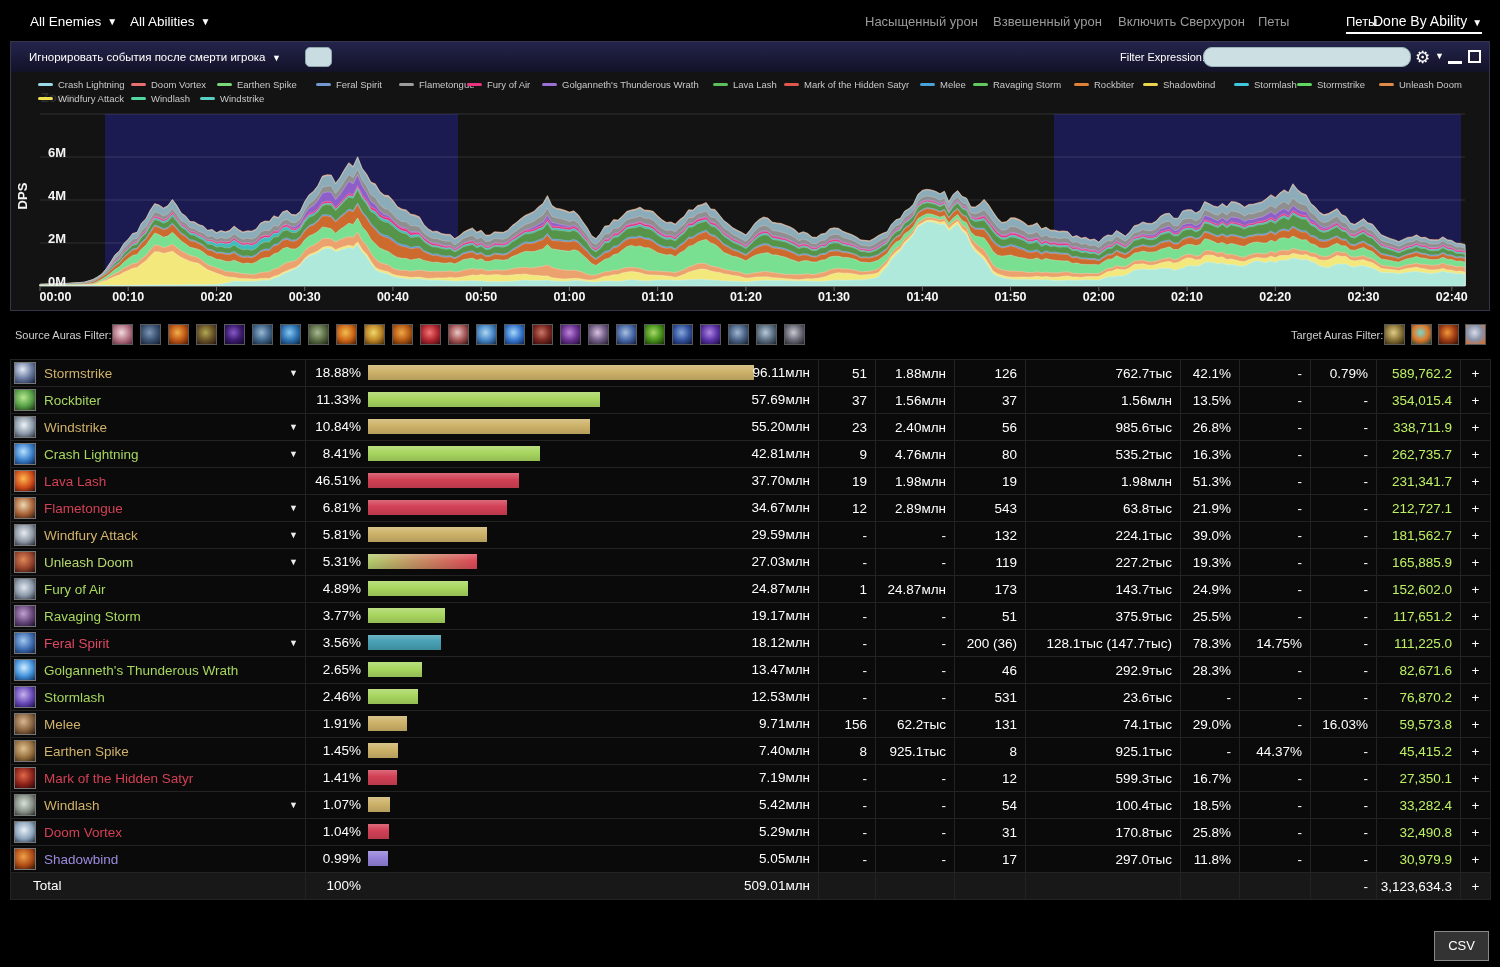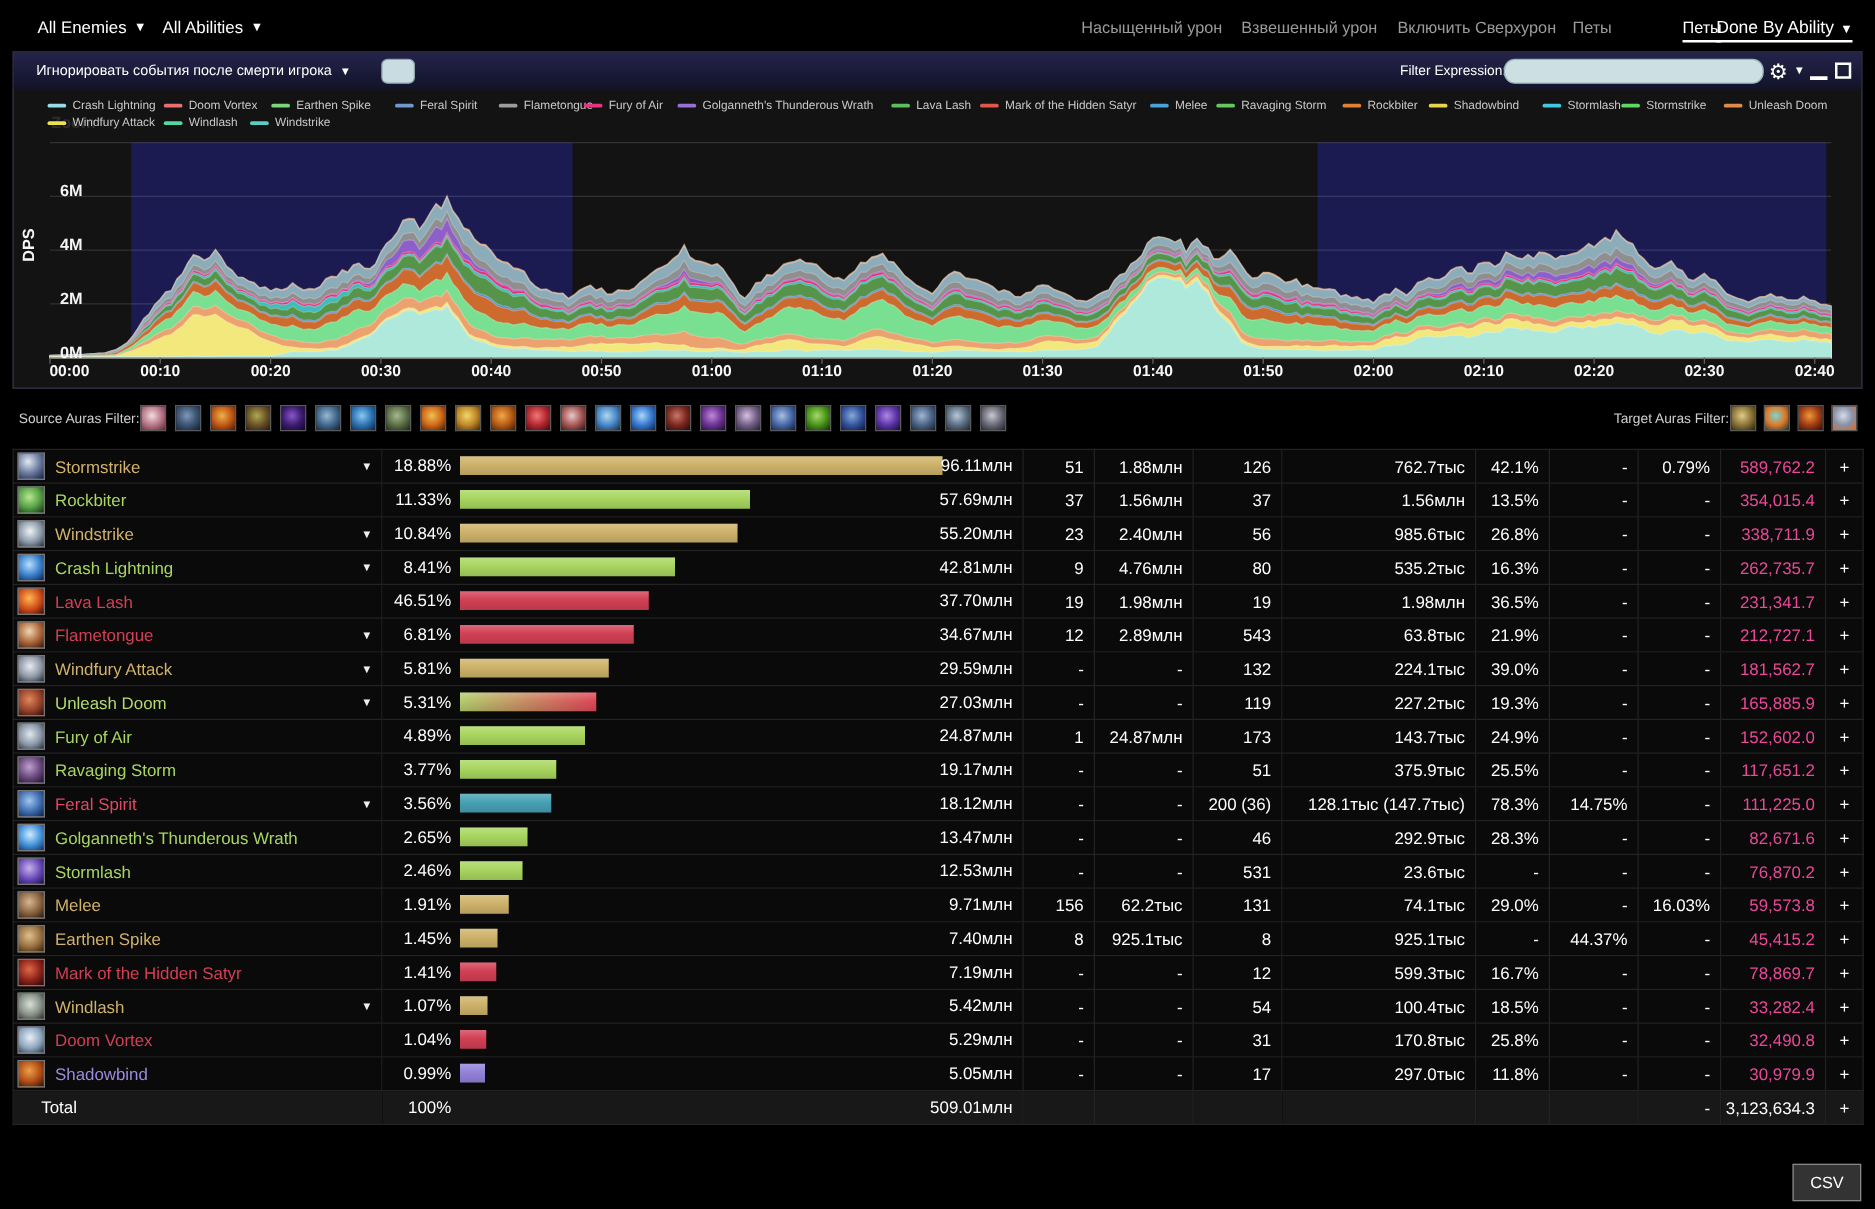--- a/index.html
+++ b/index.html
@@ -31,21 +31,21 @@
 #dtable .num{text-align:right;padding-right:8px}
 #dtable tr.tot td{background:#181818;font-size:13.5px}
 .namec{display:flex;align-items:center;height:26px}
 .ric{width:22px;height:22px;border:1px solid #777;margin-left:3px;flex:0 0 auto}
 .nm{margin-left:8px;flex:1 1 auto;overflow:hidden}
 .ncar{color:#eee;font-size:9px;margin-right:7px;flex:0 0 auto}
 .amtc{position:relative;height:26px}
 .pct{position:absolute;left:0;top:0;width:55px;height:26px;line-height:26px;text-align:right}
 .bar{position:absolute;left:62px;top:5px;height:15px;background-image:linear-gradient(180deg,rgba(255,255,255,0.22),rgba(255,255,255,0) 45%,rgba(0,0,0,0.12))}
 .aval{position:absolute;right:8px;top:0;height:26px;line-height:26px}
-.dps{color:#ec4899}
+.dps{color:#bef264}
 #csvbtn{position:absolute;left:1434px;top:931px;width:55px;height:30px;background:#333;border:1px solid #888;color:#fff;font-size:13px;text-align:center;line-height:28px}
 </style></head><body>
 <div id="topnav">
 <span class="dd" style="left:30px">All Enemies<span class="car">▼</span></span>
 <span class="dd" style="left:130px">All Abilities<span class="car">▼</span></span>
 <span class="tab" style="left:865px">Насыщенный урон</span>
 <span class="tab" style="left:993px">Взвешенный урон</span>
 <span class="tab" style="left:1118px">Включить Сверхурон</span>
 <span class="tab" style="left:1258px">Петы</span>
 <span class="tab on" style="left:1346px">Петы</span>
@@ -304,21 +304,21 @@
           <div class="amtc">
             <span class="pct">46.51%</span>
             <span class="bar" style="width:151px;background-color:#d24055"></span>
             <span class="aval">37.70млн</span>
           </div>
         </td>
 <td class="num">19</td>
 <td class="num">1.98млн</td>
 <td class="num">19</td>
 <td class="num">1.98млн</td>
-<td class="num">36.5%</td>
+<td class="num">51.3%</td>
 <td class="num">-</td>
 <td class="num">-</td>
 <td class="num dps">231,341.7</td>
 <td style="text-align:center">+</td>
 </tr>
 <tr>
 <td>
           <div class="namec">
             <span class="ric" style="background:radial-gradient(circle at 42% 35%, #eed8b2 0%, #a86034 55%, #241810 100%)"></span>
             <span class="nm" style="color:#d24055">Flametongue</span>
@@ -575,21 +575,21 @@
             <span class="aval">7.19млн</span>
           </div>
         </td>
 <td class="num">-</td>
 <td class="num">-</td>
 <td class="num">12</td>
 <td class="num">599.3тыс</td>
 <td class="num">16.7%</td>
 <td class="num">-</td>
 <td class="num">-</td>
-<td class="num dps">78,869.7</td>
+<td class="num dps">27,350.1</td>
 <td style="text-align:center">+</td>
 </tr>
 <tr>
 <td>
           <div class="namec">
             <span class="ric" style="background:radial-gradient(circle at 45% 42%, #d8e0d8 0%, #868f86 55%, #222822 100%)"></span>
             <span class="nm" style="color:#d1b26a">Windlash</span>
             <span class="ncar">▼</span>
           </div>
         </td>

